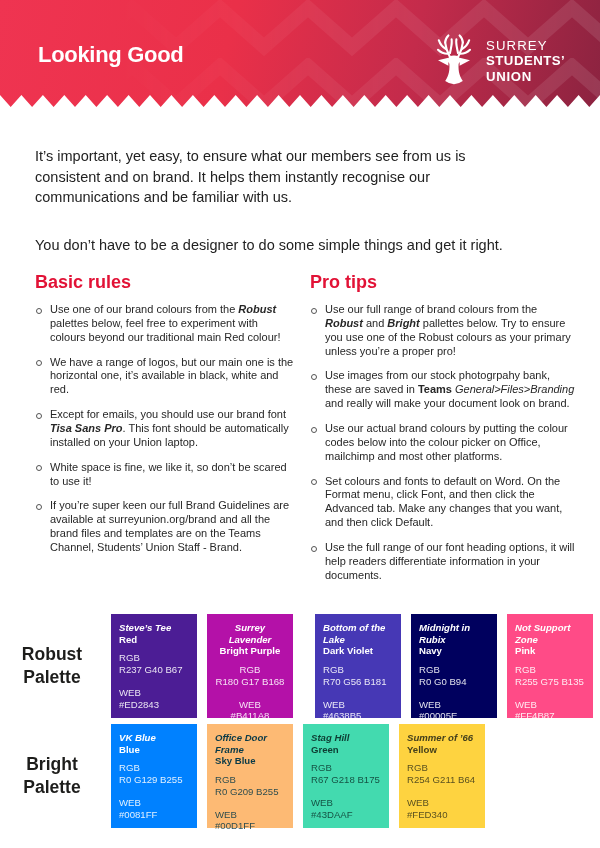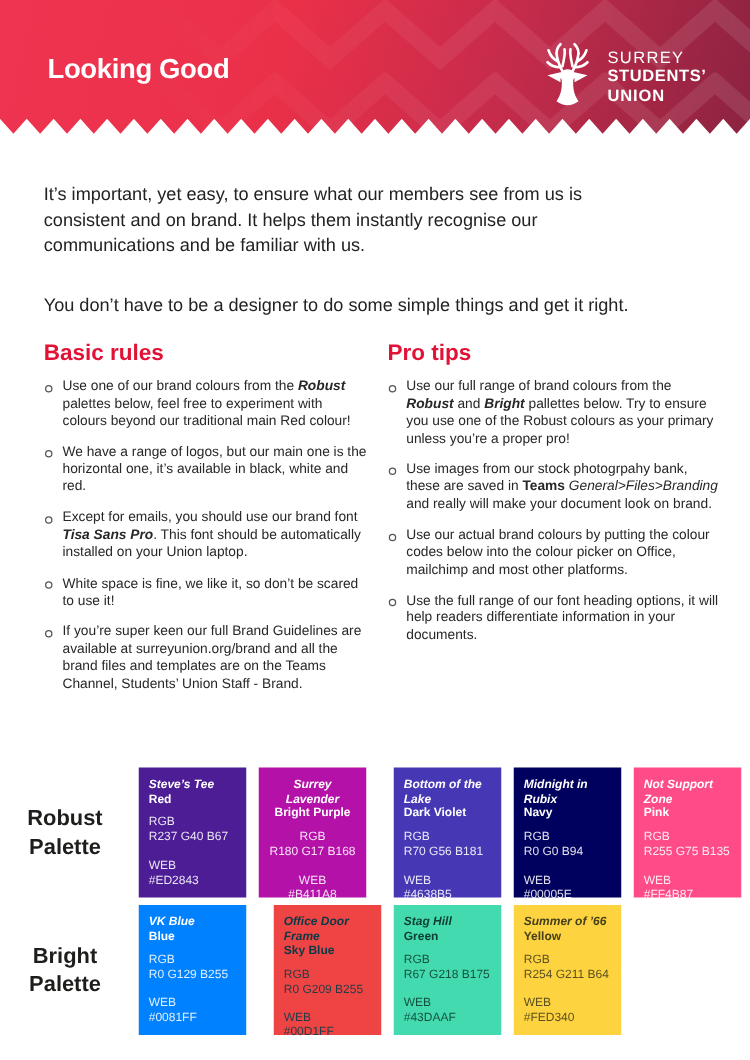--- a/index.html
+++ b/index.html
@@ -134,20 +134,21 @@
         <li><span>White space is fine, we like it, so don’t be scared to use it!</span></li>
         <li><span>If you’re super keen our full Brand Guidelines are available at surreyunion.org/brand and all the brand files and templates are on the Teams Channel, Students’ Union Staff - Brand.</span></li>
       </ul>
   </div>
   <div class="col-right">
     <h2 class="col-title" style="color: rgb(226, 18, 54);">Pro tips</h2>
     <ul class="rule-list">
         <li><span>Use our full range of brand colours from the </span><span class="bold ital">Robust</span><span> and </span><span class="bold ital">Bright</span><span> pallettes below. Try to ensure you use one of the Robust colours as your primary unless you’re a proper pro!</span></li>
         <li><span>Use images from our stock photogrpahy bank, these are saved in </span><span class="bold">Teams</span><span> </span><span class="ital">General&gt;Files&gt;Branding</span><span> and really will make your document look on brand.</span></li>
         <li><span>Use our actual brand colours by putting the colour codes below into the colour picker on Office, mailchimp and most other platforms.</span></li>
+        <li><span>Set colours and fonts to default on Word. On the Format menu, click Font, and then click the Advanced tab. Make any changes that you want, and then click Default.</span></li>
         <li><span>Use the full range of our font heading options, it will help readers differentiate information in your documents.</span></li>
       </ul>
   </div>
 </div>
 
 <div class="palette-row palette-row-0">
   <div class="palette-label">
     <span>Robust</span>
     <span>Palette</span>
   </div>
@@ -202,21 +203,21 @@
   </div>
   <div class="swatches">
       <div class="swatch" style="background: rgb(0, 129, 255); color: rgb(255, 255, 255);">
         <div class="sw-name">VK Blue</div>
         <div class="sw-colour">Blue</div>
         <div class="sw-meta sw-rgb-label">RGB</div>
         <div class="sw-meta">R0 G129 B255</div>
         <div class="sw-meta sw-web-label">WEB</div>
         <div class="sw-meta">#0081FF</div>
       </div>
-      <div class="swatch" style="background: #ef4444; color: rgb(10, 58, 71); margin-left: 12px;">
+      <div class="swatch" style="background: #fdba74; color: rgb(10, 58, 71);">
         <div class="sw-name">Office Door Frame</div>
         <div class="sw-colour">Sky Blue</div>
         <div class="sw-meta sw-rgb-label">RGB</div>
         <div class="sw-meta">R0 G209 B255</div>
         <div class="sw-meta sw-web-label">WEB</div>
         <div class="sw-meta">#00D1FF</div>
       </div>
       <div class="swatch" style="background: rgb(67, 218, 175); color: rgb(14, 61, 51);">
         <div class="sw-name">Stag Hill</div>
         <div class="sw-colour">Green</div>

